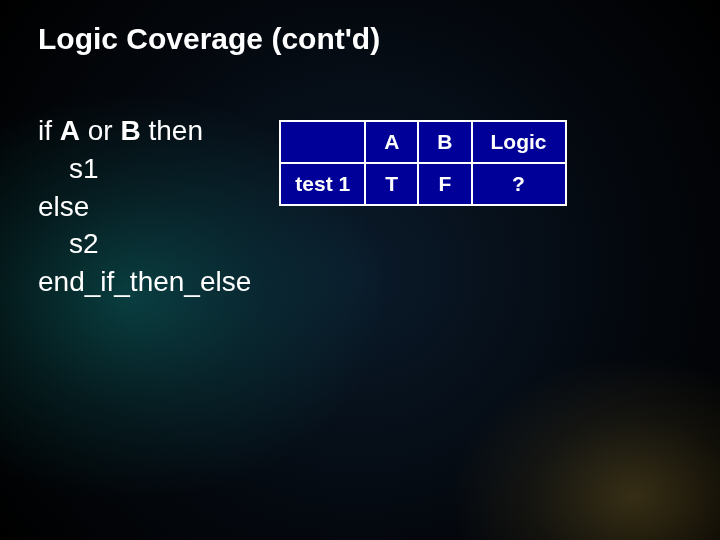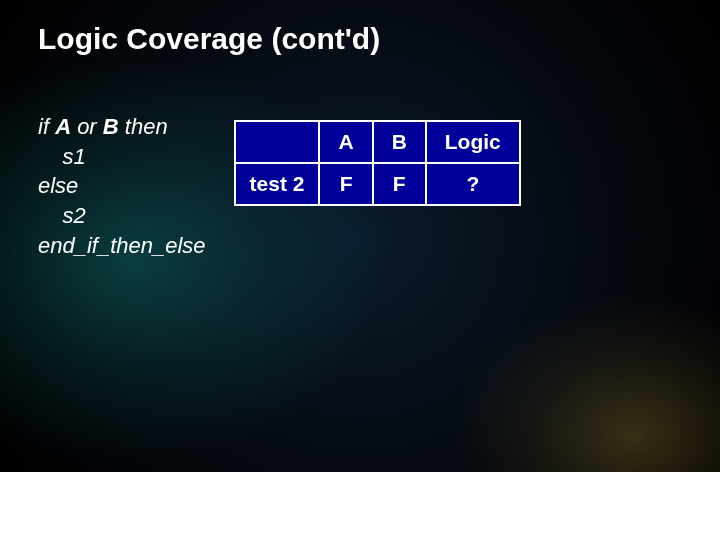--- a/index.html
+++ b/index.html
@@ -7,46 +7,45 @@
     padding: 0;
     width: 720px;
     height: 540px;
     overflow: hidden;
     font-family: Verdana, Geneva, sans-serif;
     color: #fff;
   }
   .slide {
     position: relative;
     width: 720px;
-    height: 472px;
+    height: 540px;
     background:
       radial-gradient(ellipse 380px 300px at 18% 55%, rgba(20,180,170,0.30) 0%, rgba(20,180,170,0.12) 35%, rgba(0,0,0,0) 68%),
       radial-gradient(ellipse 260px 200px at 88% 92%, rgba(210,170,60,0.25) 0%, rgba(210,170,60,0.08) 40%, rgba(0,0,0,0) 70%),
       radial-gradient(circle at 50% 50%, #0a1a2a 0%, #04080e 60%, #000 100%);
     box-sizing: border-box;
     padding: 22px 38px;
   }
   .title {
     font-size: 30px;
     font-weight: bold;
     color: #fff;
     margin-bottom: 56px;
   }
   .content {
     display: flex;
     align-items: flex-start;
     gap: 28px;
   }
   .code {
-    font-size: 22px;
+    font-size: 28px;
     color: #fff;
     line-height: 1.35;
     white-space: pre;
     flex: 0 0 auto;
-    font-style: italic;
   }
   .code .kw { font-weight: normal; }
   .code .var { font-weight: bold; }
   .table-wrap {
     margin-top: 8px;
   }
   table.logic {
     border-collapse: collapse;
   }
   table.logic th, table.logic td {
@@ -85,22 +84,22 @@
     <div class="table-wrap">
       <table class="logic">
         <tbody>
             <tr>
           <th class="blank"></th>
           <th>A</th>
           <th>B</th>
           <th>Logic</th>
         </tr>
         <tr>
-          <td class="rowlabel">test 2</td>
-          <td>F</td>
+          <td class="rowlabel">test 1</td>
+          <td>T</td>
           <td>F</td>
           <td>?</td>
         </tr>
       </tbody>
         </table>
     </div>
 
   </div>
 
 </div>

